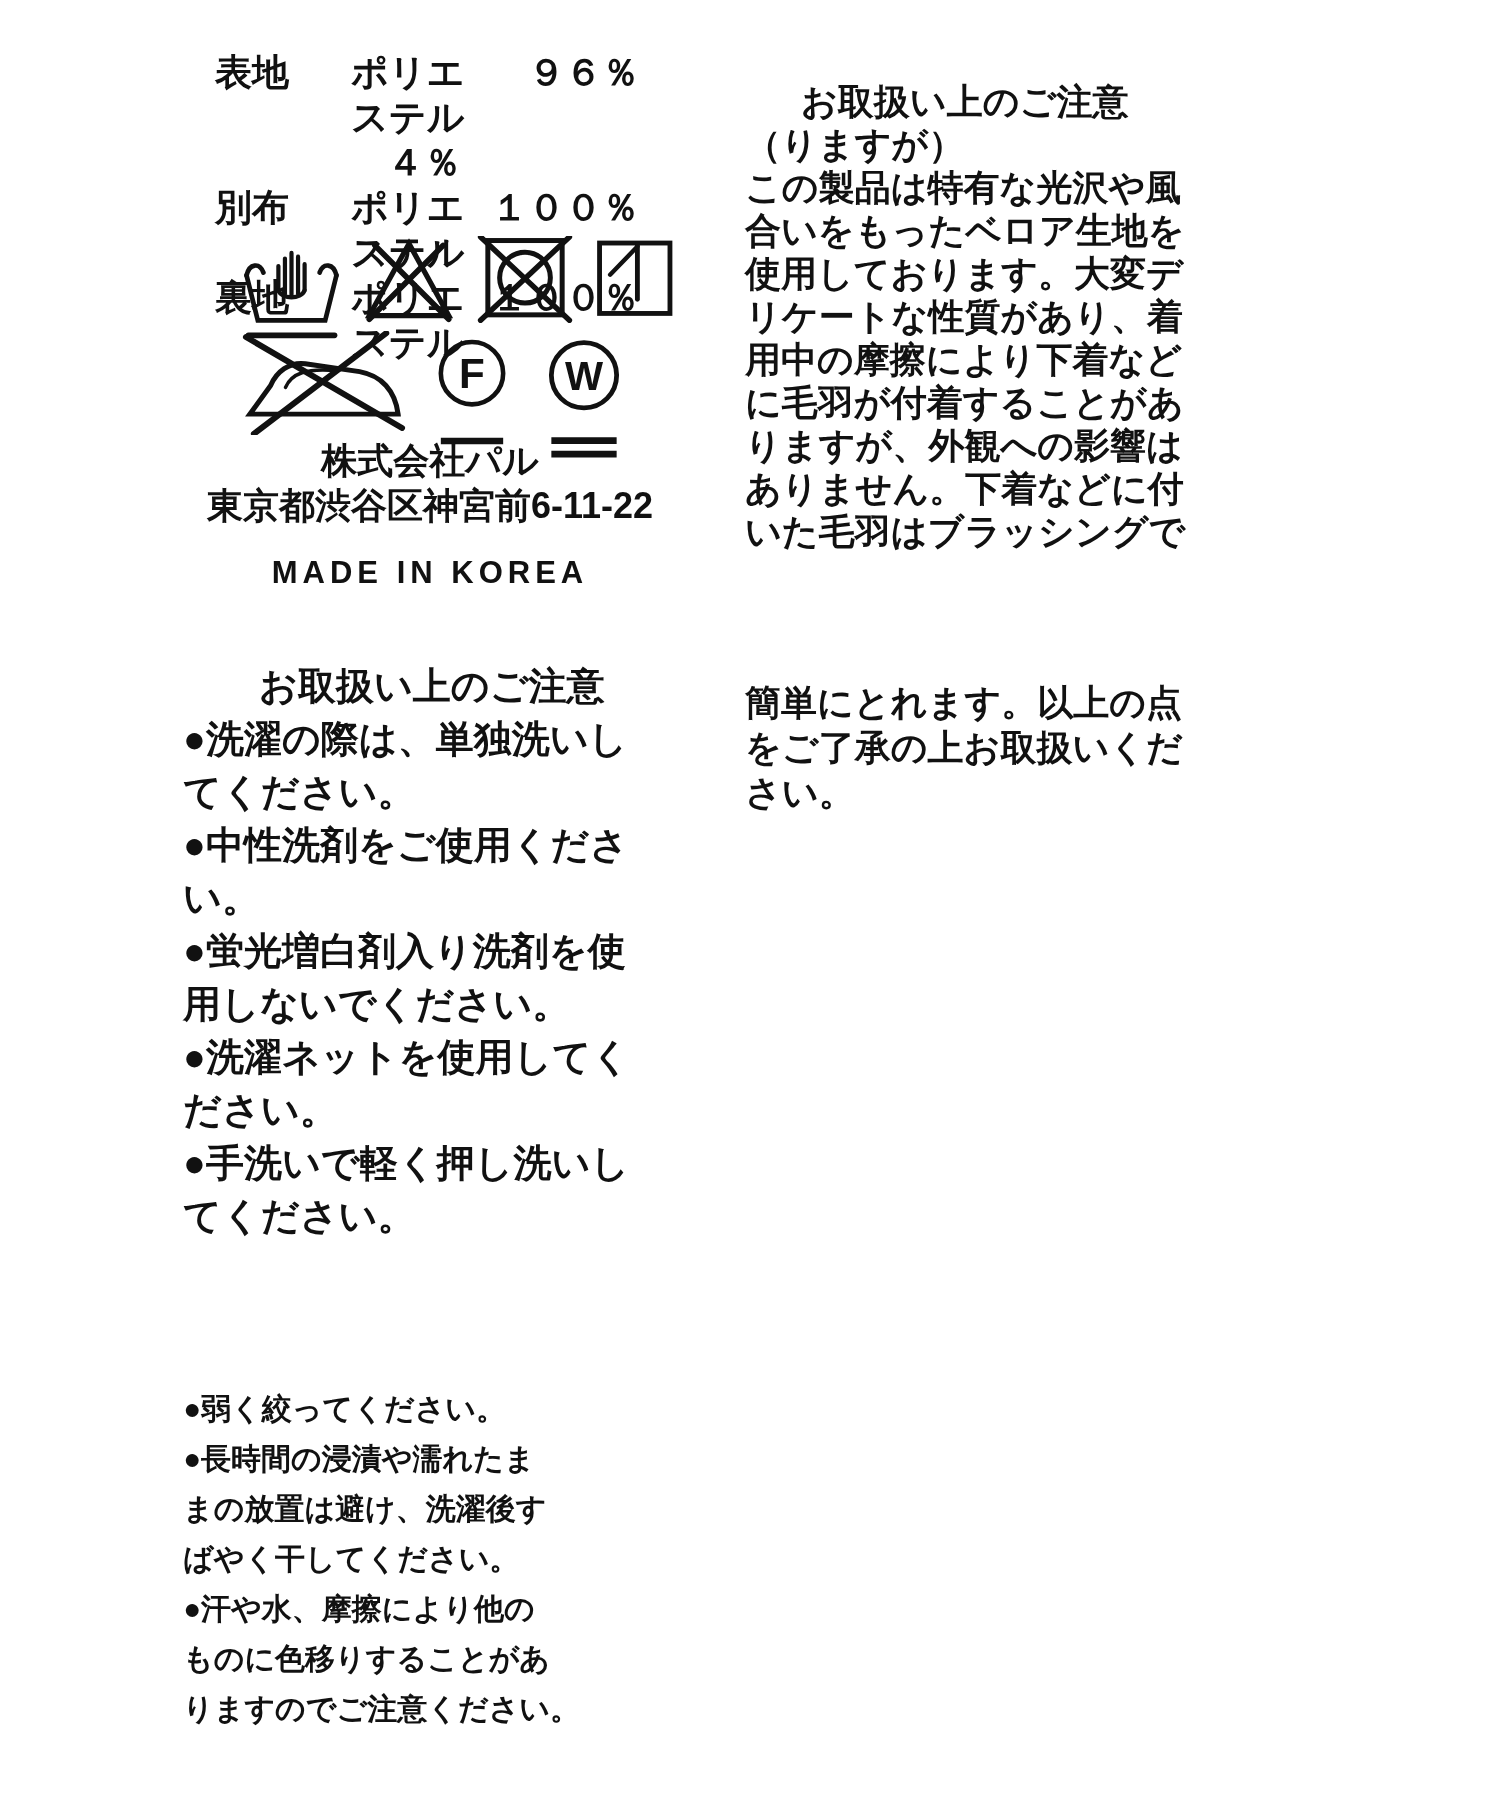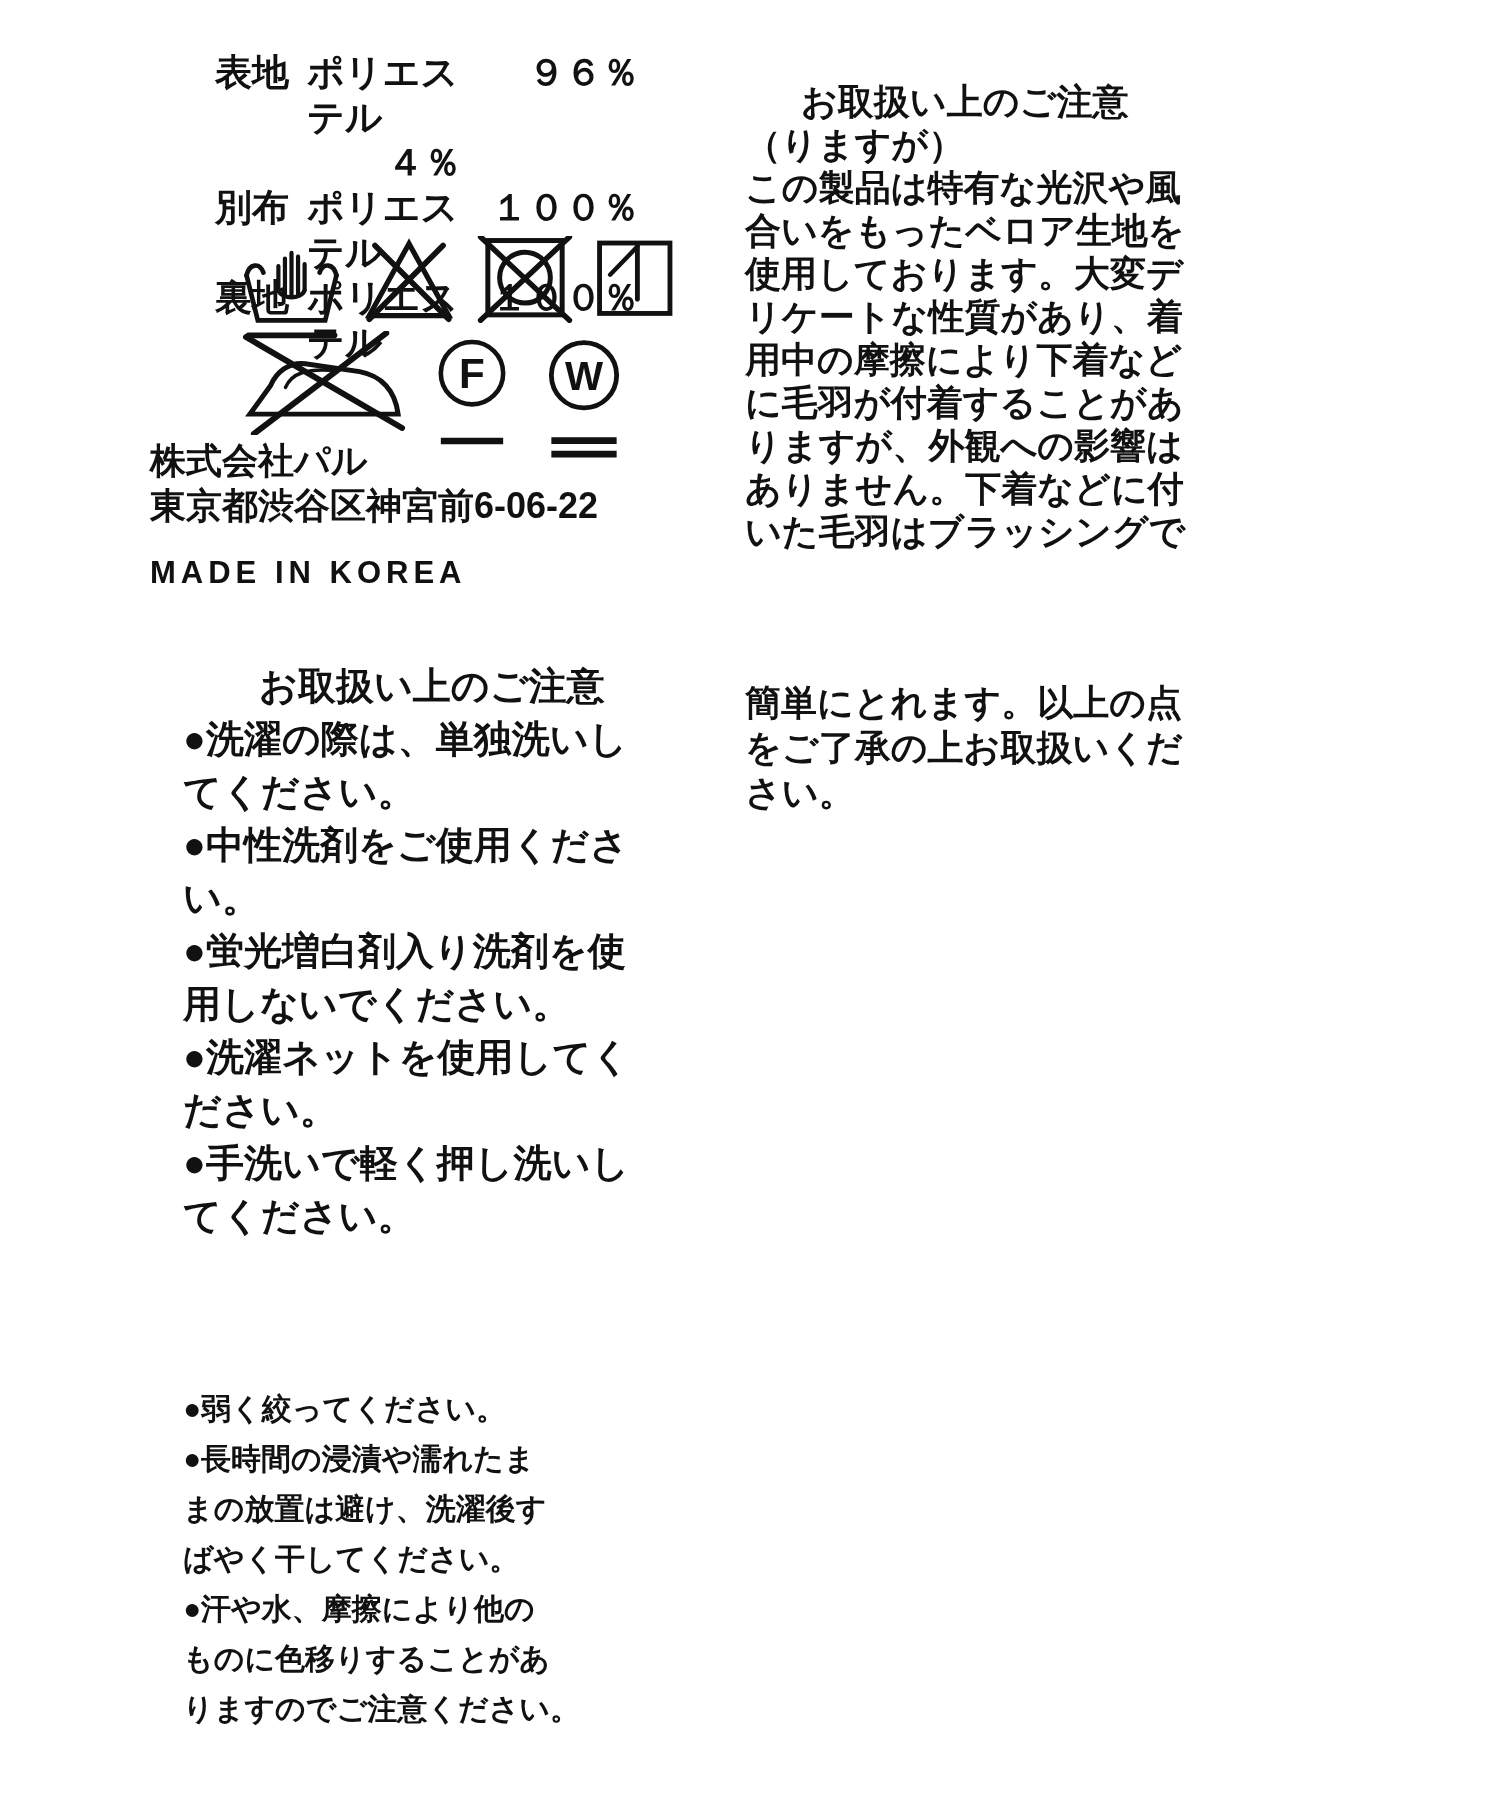--- a/index.html
+++ b/index.html
@@ -8,31 +8,31 @@
     font-family:"Liberation Sans","DejaVu Sans",sans-serif;
     color:#111111; font-weight:700;
   }
   .canvas { position:relative; width:1500px; height:1800px; overflow:hidden; background:#ffffff;padding-left:40px; }
   .pre { white-space:pre-line; }
 
   
   .comp-table { position:absolute; left:215px; top:50px; width:424px; font-size:37px; line-height:45px; }
   .comp-row { display:flex; }
   .c-part { width:92px; }
-  .c-mat  { flex:1; }
+  .c-mat  { flex:1;margin-left:44px; }
   .c-pct  { width:154px; text-align:right; }
 
   
   .sym-row { position:absolute; display:flex; align-items:flex-start; }
   .row1 { left:240px; top:236px; gap:14px; }
   .row2 { left:240px; top:331px; gap:18px; }
   .sym-row svg { display:block; }
 
   
-  .company { position:absolute; left:150px; top:438px; width:560px; text-align:left; font-size:36px; line-height:45px; }
+  .company { position:absolute; left:150px; top:438px; width:560px; text-align:center; font-size:36px; line-height:45px; }
   .origin { font-size:31px; letter-spacing:5px; margin-top:22px; }
 
   
   .left-notes { position:absolute; left:183px; top:660px; width:524px; font-size:38px; line-height:53px; }
   .ln-heading { padding-left:76px; }
 
   .left-bottom { position:absolute; left:183px; top:1384px; width:534px; font-size:30px; line-height:50px; }
 
   
   .right-notes { position:absolute; left:745px; top:80px; width:452px; font-size:36px; line-height:43px; }
@@ -104,21 +104,21 @@
     </svg>
     <svg width="96" height="127" viewBox="0 0 100 132" fill="none" stroke="#111" stroke-width="5">
       <circle cx="50" cy="46" r="34"></circle>
       <text x="50" y="61" text-anchor="middle" font-size="42" font-weight="bold" fill="#111" stroke="none" font-family="Liberation Sans, sans-serif">W</text>
       <path d="M16 114 H84 M16 128 H84" stroke-width="7"></path>
     </svg>
   </div>
 
   <div class="company">
     <div>株式会社パル</div>
-    <div>東京都渋谷区神宮前6-06-22</div>
+    <div>東京都渋谷区神宮前6-11-22</div>
     <div class="origin">MADE IN KOREA</div>
   </div>
 
   <div class="left-notes">
     <div class="ln-heading">お取扱い上のご注意</div>
     <div class="pre">●洗濯の際は、単独洗いし
 てください。
 ●中性洗剤をご使用くださ
 い。
 ●蛍光増白剤入り洗剤を使

